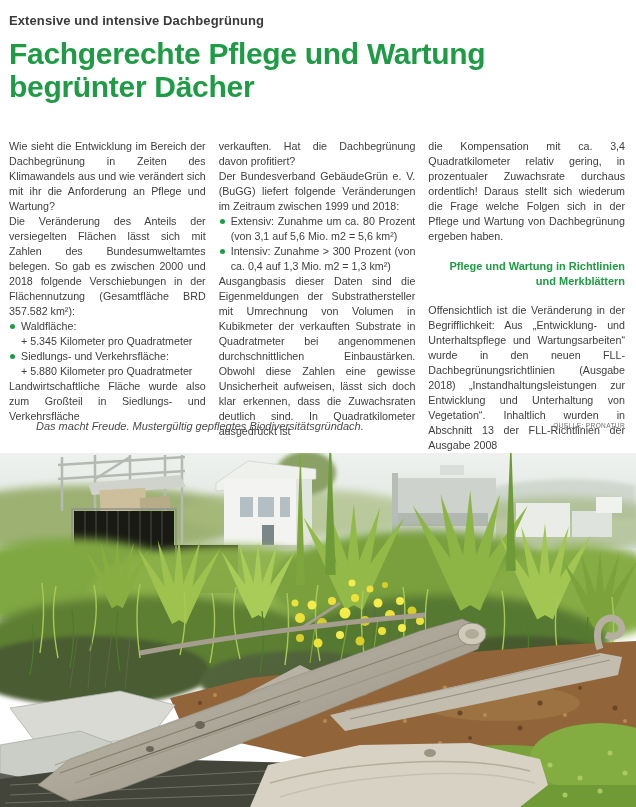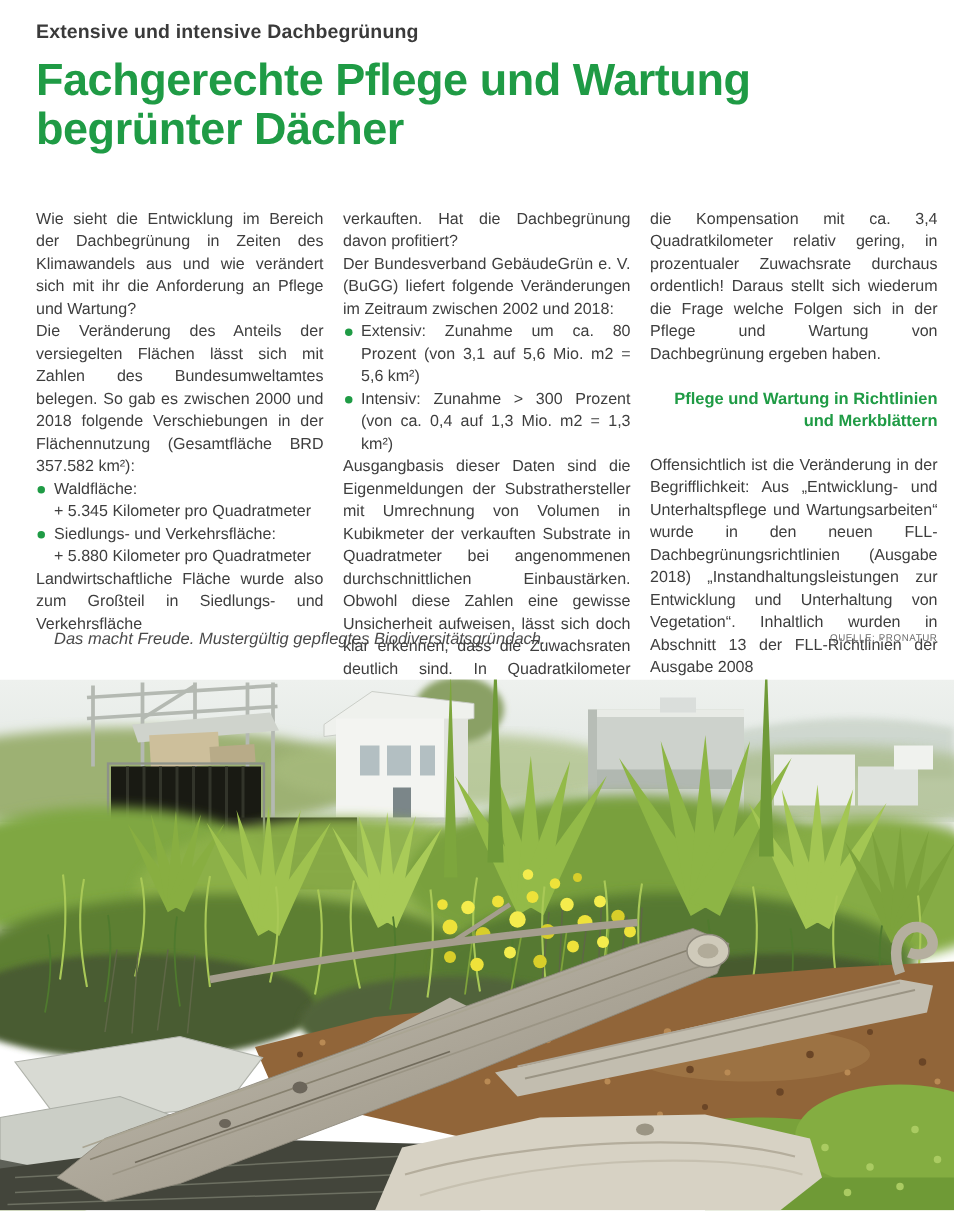--- a/index.html
+++ b/index.html
@@ -4,21 +4,21 @@
 <style>
   * { margin:0; padding:0; box-sizing:border-box; }
   html,body { width:636px; height:807px; }
   body {
     position:relative;
     background:#ffffff;
     font-family:"Liberation Sans", sans-serif;
     color:#3e3e3e;
     overflow:hidden;
   }
-  .content { padding:13px 11px 0 24px; }
+  .content { padding:13px 11px 0 9px; }
 
   .kicker {
     font-size:13px; font-weight:bold; color:#3a3a3a;
     letter-spacing:0.1px; margin-bottom:9px;
   }
   .headline {
     color:#1f9b45; font-weight:bold; font-size:30px; line-height:33px;
     letter-spacing:-0.3px; max-width:590px; margin-bottom:21px;
   }
 
@@ -81,21 +81,21 @@
         <span class="bullet-text">
           <span class="bullet-line">Siedlungs- und Verkehrsfläche:</span>
           <span class="bullet-line">+ 5.880 Kilometer pro Quadratmeter</span>
         </span>
       </div>
       <p>Landwirtschaftliche Fläche wurde also zum Großteil in Siedlungs- und Verkehrsfläche</p>
     </div>
 
     <div class="col">
       <p>verkauften. Hat die Dachbegrünung davon profitiert?</p>
-      <p>Der Bundesverband GebäudeGrün e. V. (BuGG) liefert folgende Veränderungen im Zeitraum zwischen 2002 und 2018:</p>
+      <p>Der Bundesverband GebäudeGrün e. V. (BuGG) liefert folgende Veränderungen im Zeitraum zwischen 1999 und 2018:</p>
       <div class="bullet-item">
         <span class="bullet-dot"></span>
         <span class="bullet-text">Extensiv: Zunahme um ca. 80 Prozent (von 3,1 auf 5,6 Mio. m2 = 5,6 km²)</span>
       </div>
       <div class="bullet-item">
         <span class="bullet-dot"></span>
         <span class="bullet-text">Intensiv: Zunahme &gt; 300 Prozent (von ca. 0,4 auf 1,3 Mio. m2 = 1,3 km²)</span>
       </div>
       <p>Ausgangbasis dieser Daten sind die Eigenmeldungen der Substrathersteller mit Umrechnung von Volumen in Kubikmeter der verkauften Substrate in Quadratmeter bei angenommenen durchschnittlichen Einbaustärken. Obwohl diese Zahlen eine gewisse Unsicherheit aufweisen, lässt sich doch klar erkennen, dass die Zuwachsraten deutlich sind. In Quadratkilometer ausgedrückt ist</p>
     </div>

